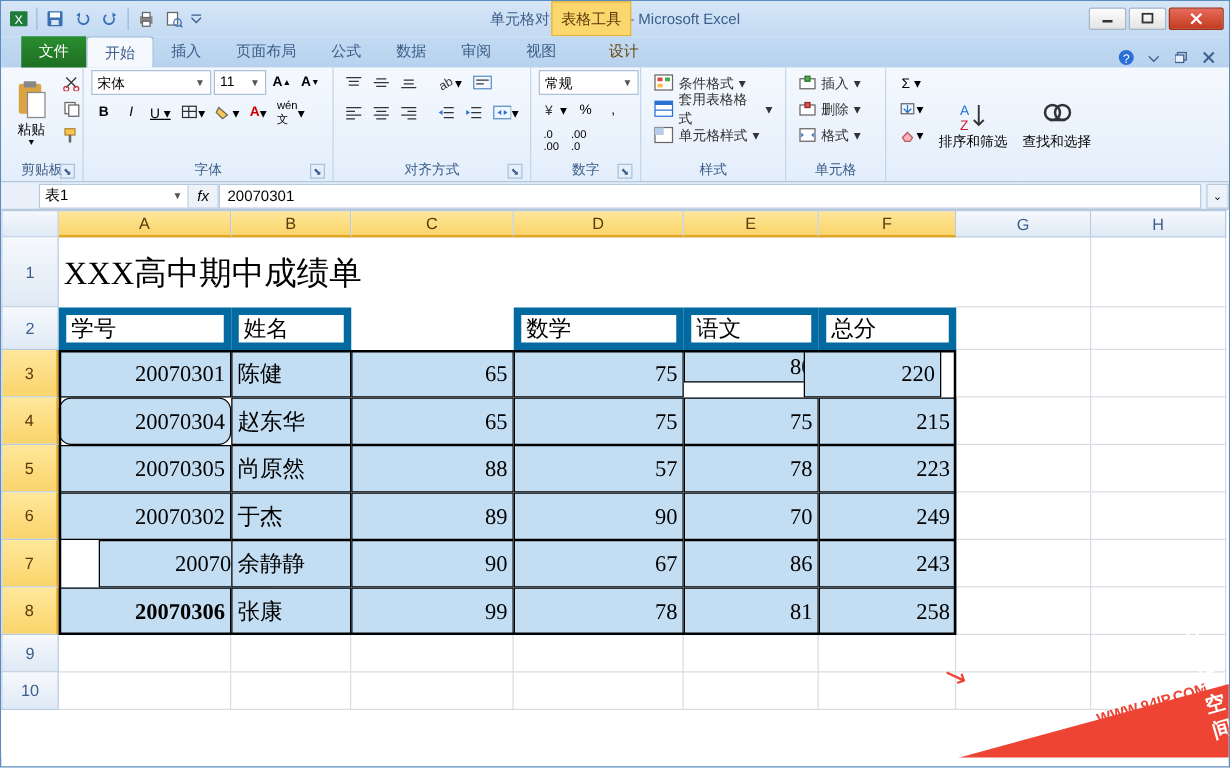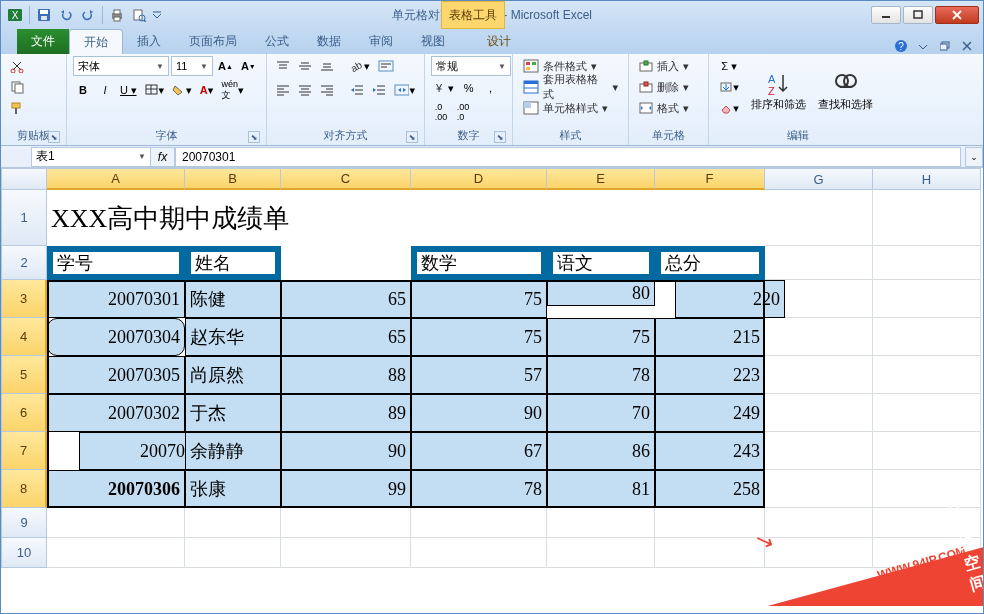--- a/index.html
+++ b/index.html
@@ -210,20 +210,29 @@
             <line x1="9" y1="1" x2="1" y2="9" stroke="#3b5e8a" stroke-width="1.5"></line>
           </svg>
         </div>
     </div>
   </div>
 
   <div class="ribbon">
 
     <div class="group" style="width:66px;">
       <div class="group-content">
+        <div class="big-btn">
+          <svg width="28" height="32">
+              <rect x="4" y="3" width="18" height="24" fill="#d9a441" rx="2"></rect>
+              <rect x="8" y="1" width="10" height="5" fill="#888" rx="1"></rect>
+              <rect x="11" y="10" width="14" height="20" fill="#fff" stroke="#888"></rect>
+            </svg>
+          <span style="font-size:11px;">粘贴</span>
+          <span style="font-size:7px;">▼</span>
+        </div>
         <div class="vstack">
           <div class="small-btn">
               <svg width="14" height="14">
                 <line x1="3" y1="3" x2="11" y2="11" stroke="#333"></line>
                 <line x1="11" y1="3" x2="3" y2="11" stroke="#333"></line>
                 <circle cx="3" cy="12" r="2" fill="none" stroke="#c33"></circle>
                 <circle cx="11" cy="12" r="2" fill="none" stroke="#c33"></circle>
               </svg>
             </div>
           <div class="small-btn">
@@ -449,21 +458,20 @@
         </div>
         <div class="big-btn">
           <svg width="28" height="26">
               <circle cx="10" cy="10" r="6" fill="none" stroke="#333" stroke-width="2"></circle>
               <circle cx="18" cy="10" r="6" fill="none" stroke="#333" stroke-width="2"></circle>
               <line x1="8" y1="16" x2="20" y2="16" stroke="#333" stroke-width="2"></line>
             </svg>
           <span style="font-size:11px;">查找和选择</span>
         </div>
       </div>
-      <div class="group-label"><span>编辑</span></div>
     </div>
   </div>
 
   <div class="namebar">
     <div class="namebox">
         <span>表1</span>
         <span class="caret">▼</span>
       </div>
     <div class="fx-btn">fx</div>
     <div class="formula-bar">
@@ -534,21 +542,21 @@
         <div class="cell hdr2" style="left: 138px; top: 56px; width: 96px; height: 34px;">姓名</div>
         <div class="cell hdr2" style="left: 234px; top: 56px; width: 130px; height: 34px; margin-top: 36px;">英语</div>
         <div class="cell hdr2" style="left: 364px; top: 56px; width: 136px; height: 34px;">数学</div>
         <div class="cell hdr2" style="left: 500px; top: 56px; width: 108px; height: 34px;">语文</div>
         <div class="cell hdr2" style="left: 608px; top: 56px; width: 110px; height: 34px;">总分</div>
         <div class="cell data num" style="left: 0px; top: 90px; width: 138px; height: 38px;">20070301</div>
         <div class="cell data" style="left: 138px; top: 90px; width: 96px; height: 38px;">陈健</div>
         <div class="cell data num" style="left: 234px; top: 90px; width: 130px; height: 38px;">65</div>
         <div class="cell data num" style="left: 364px; top: 90px; width: 136px; height: 38px;">75</div>
         <div class="cell data num" style="left: 500px; top: 90px; width: 108px; height: 26px;">80</div>
-        <div class="cell data num" style="left: 628px; top: 90px; width: 110px; height: 38px; padding-left: 48px;">220</div>
+        <div class="cell data num" style="left: 596px; top: 90px; width: 110px; height: 38px; padding-left: 48px;">220</div>
         <div class="cell data num" style="left: 0px; top: 128px; width: 138px; height: 38px; border-radius: 10px;">20070304</div>
         <div class="cell data" style="left: 138px; top: 128px; width: 96px; height: 38px;">赵东华</div>
         <div class="cell data num" style="left: 234px; top: 128px; width: 130px; height: 38px;">65</div>
         <div class="cell data num" style="left: 364px; top: 128px; width: 136px; height: 38px;">75</div>
         <div class="cell data num" style="left: 500px; top: 128px; width: 108px; height: 38px;">75</div>
         <div class="cell data num" style="left: 608px; top: 128px; width: 110px; height: 38px;">215</div>
         <div class="cell data num" style="left: 0px; top: 166px; width: 138px; height: 38px;">20070305</div>
         <div class="cell data" style="left: 138px; top: 166px; width: 96px; height: 38px;">尚原然</div>
         <div class="cell data num" style="left: 234px; top: 166px; width: 130px; height: 38px;">88</div>
         <div class="cell data num" style="left: 364px; top: 166px; width: 136px; height: 38px;">57</div>

